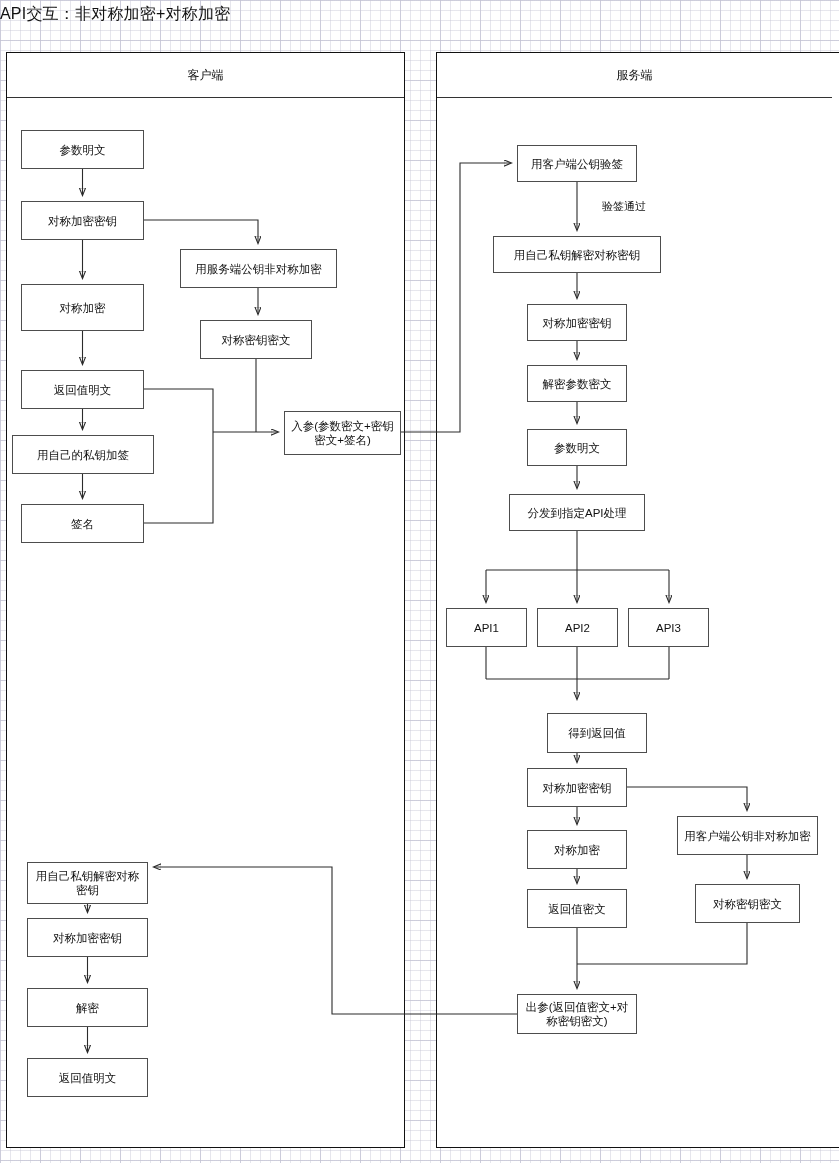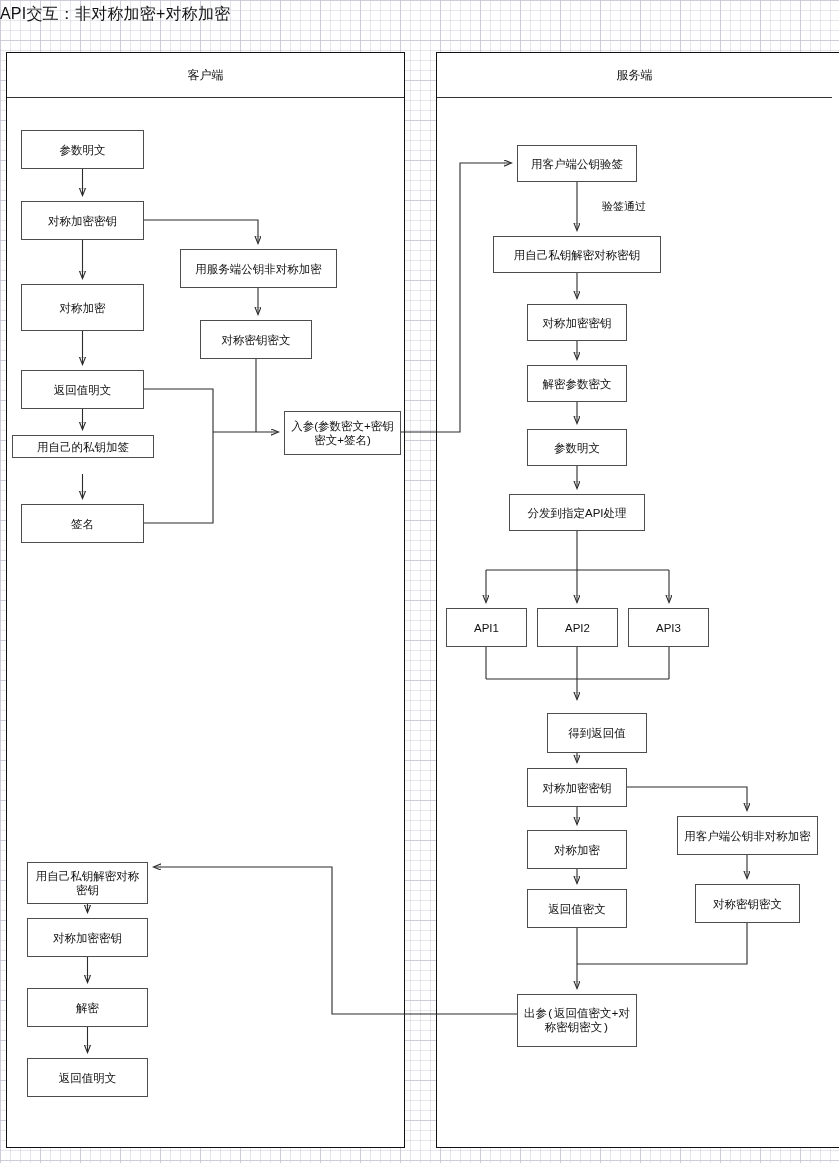--- a/index.html
+++ b/index.html
@@ -163,21 +163,21 @@
 
   <path d="M87.5,904 L87.5,912" marker-end="url(#ah)"></path>
   <path d="M87.5,957 L87.5,982" marker-end="url(#ah)"></path>
   <path d="M87.5,1027 L87.5,1052" marker-end="url(#ah)"></path>
 </svg>
 
 <div class="node" style="left:21px; top:130px; width:123px; height:39px;">参数明文</div>
 <div class="node" style="left:21px; top:201px; width:123px; height:39px;">对称加密密钥</div>
 <div class="node" style="left:21px; top:284px; width:123px; height:47px;">对称加密</div>
 <div class="node" style="left:21px; top:370px; width:123px; height:39px;">返回值明文</div>
-<div class="node" style="left:12px; top:435px; width:142px; height:23px;">用自己的私钥加签</div>
+<div class="node" style="left:12px; top:435px; width:142px; height:39px;">用自己的私钥加签</div>
 <div class="node" style="left:21px; top:504px; width:123px; height:39px;">签名</div>
 <div class="node" style="left:180px; top:249px; width:157px; height:39px;">用服务端公钥非对称加密</div>
 <div class="node" style="left:200px; top:320px; width:112px; height:39px;">对称密钥密文</div>
 <div class="node" style="left:284px; top:411px; width:117px; height:44px;">入参(参数密文+密钥密文+签名)</div>
 <div class="node" style="left:27px; top:862px; width:121px; height:42px;">用自己私钥解密对称密钥</div>
 <div class="node" style="left:27px; top:918px; width:121px; height:39px;">对称加密密钥</div>
 <div class="node" style="left:27px; top:988px; width:121px; height:39px;">解密</div>
 <div class="node" style="left:27px; top:1058px; width:121px; height:39px;">返回值明文</div>
 
 <div class="node" style="left:517px; top:145px; width:120px; height:37px;">用客户端公钥验签</div>
@@ -188,15 +188,15 @@
 <div class="node" style="left:509px; top:494px; width:136px; height:37px;">分发到指定API处理</div>
 <div class="node" style="left:446px; top:608px; width:81px; height:39px;">API1</div>
 <div class="node" style="left:537px; top:608px; width:81px; height:39px;">API2</div>
 <div class="node" style="left:628px; top:608px; width:81px; height:39px;">API3</div>
 <div class="node" style="left:547px; top:705px; width:100px; height:40px;margin-top:8px;">得到返回值</div>
 <div class="node" style="left:527px; top:768px; width:100px; height:39px;">对称加密密钥</div>
 <div class="node" style="left:527px; top:830px; width:100px; height:39px;">对称加密</div>
 <div class="node" style="left:527px; top:889px; width:100px; height:39px;">返回值密文</div>
 <div class="node" style="left:677px; top:816px; width:141px; height:39px;">用客户端公钥非对称加密</div>
 <div class="node" style="left:695px; top:884px; width:105px; height:39px;">对称密钥密文</div>
-<div class="node" style="left:517px; top:994px; width:120px; height:53px;font-family:Liberation Mono, monospace;">出参(返回值密文+对称密钥密文)</div>
+<div class="node" style="left:517px; top:994px; width:120px; height:40px;">出参(返回值密文+对称密钥密文)</div>
 
 <div class="edgelabel" style="left:556px; top:199px;">验签通过</div>
 
 </body></html>

